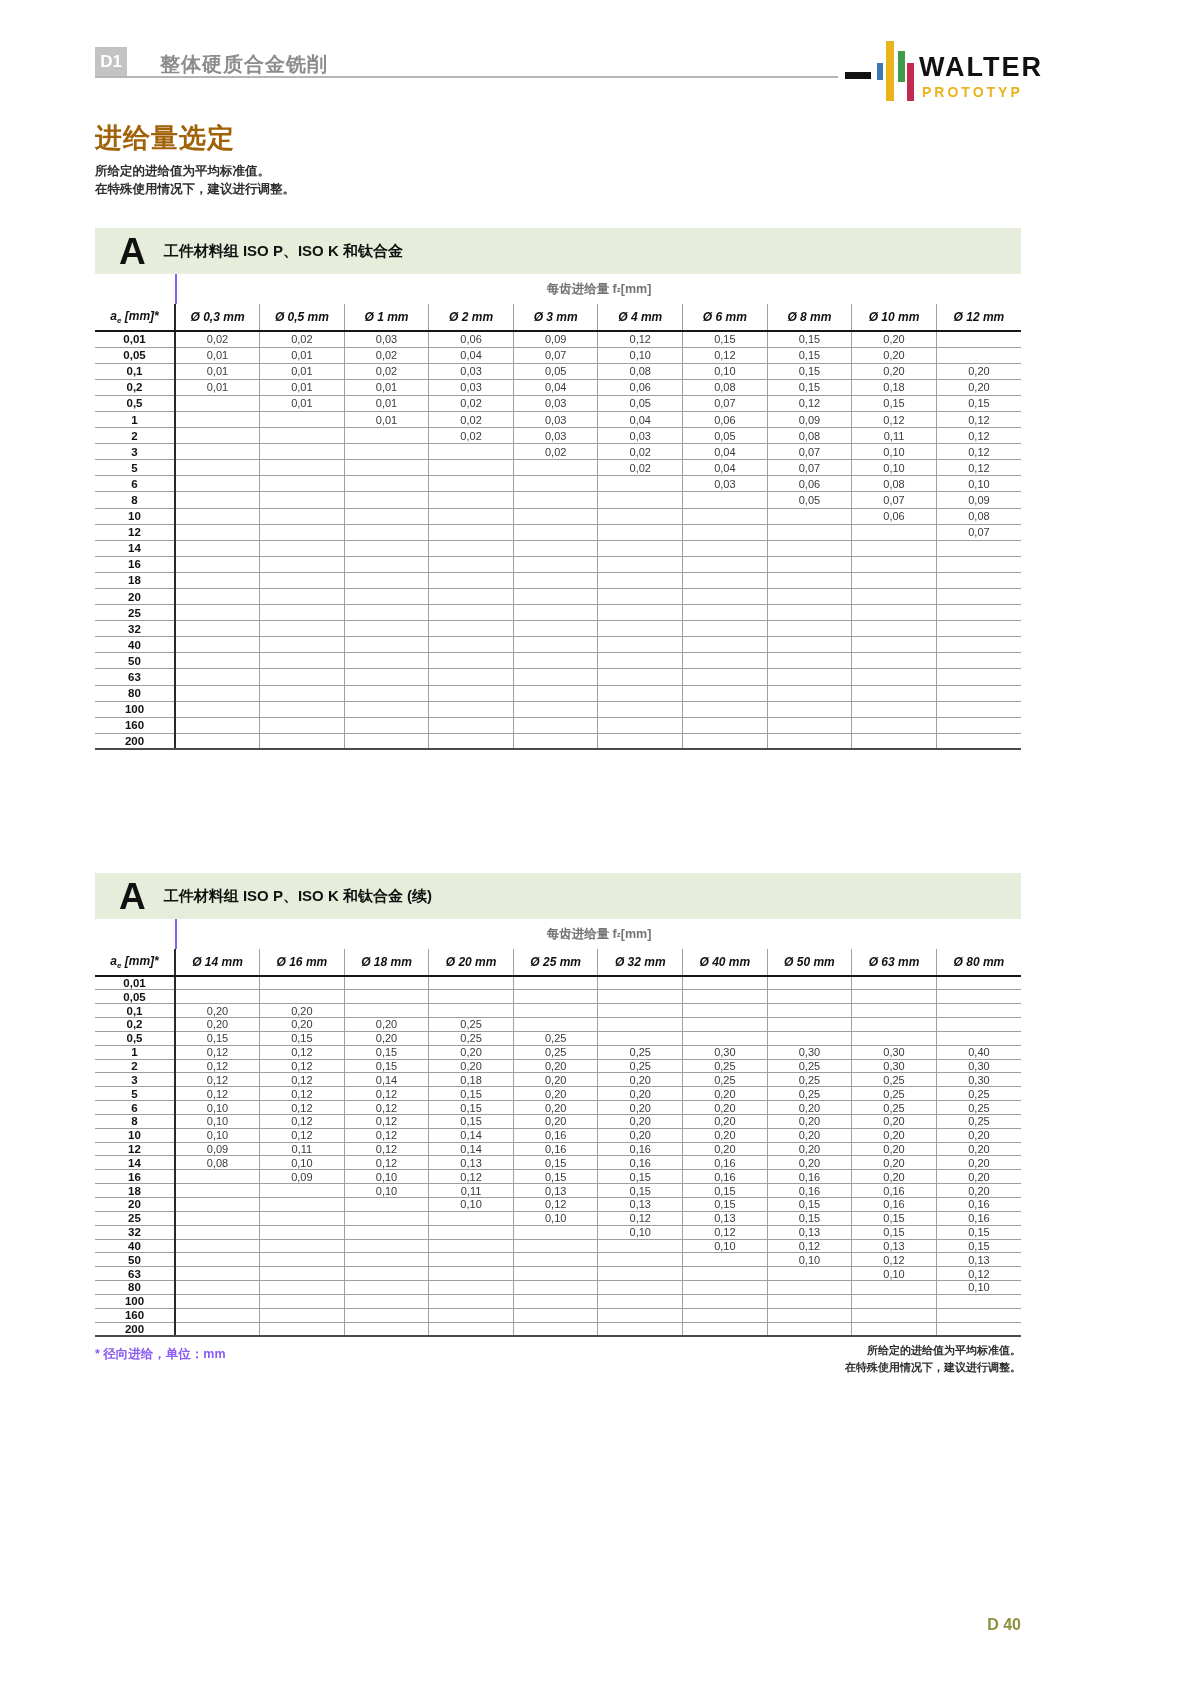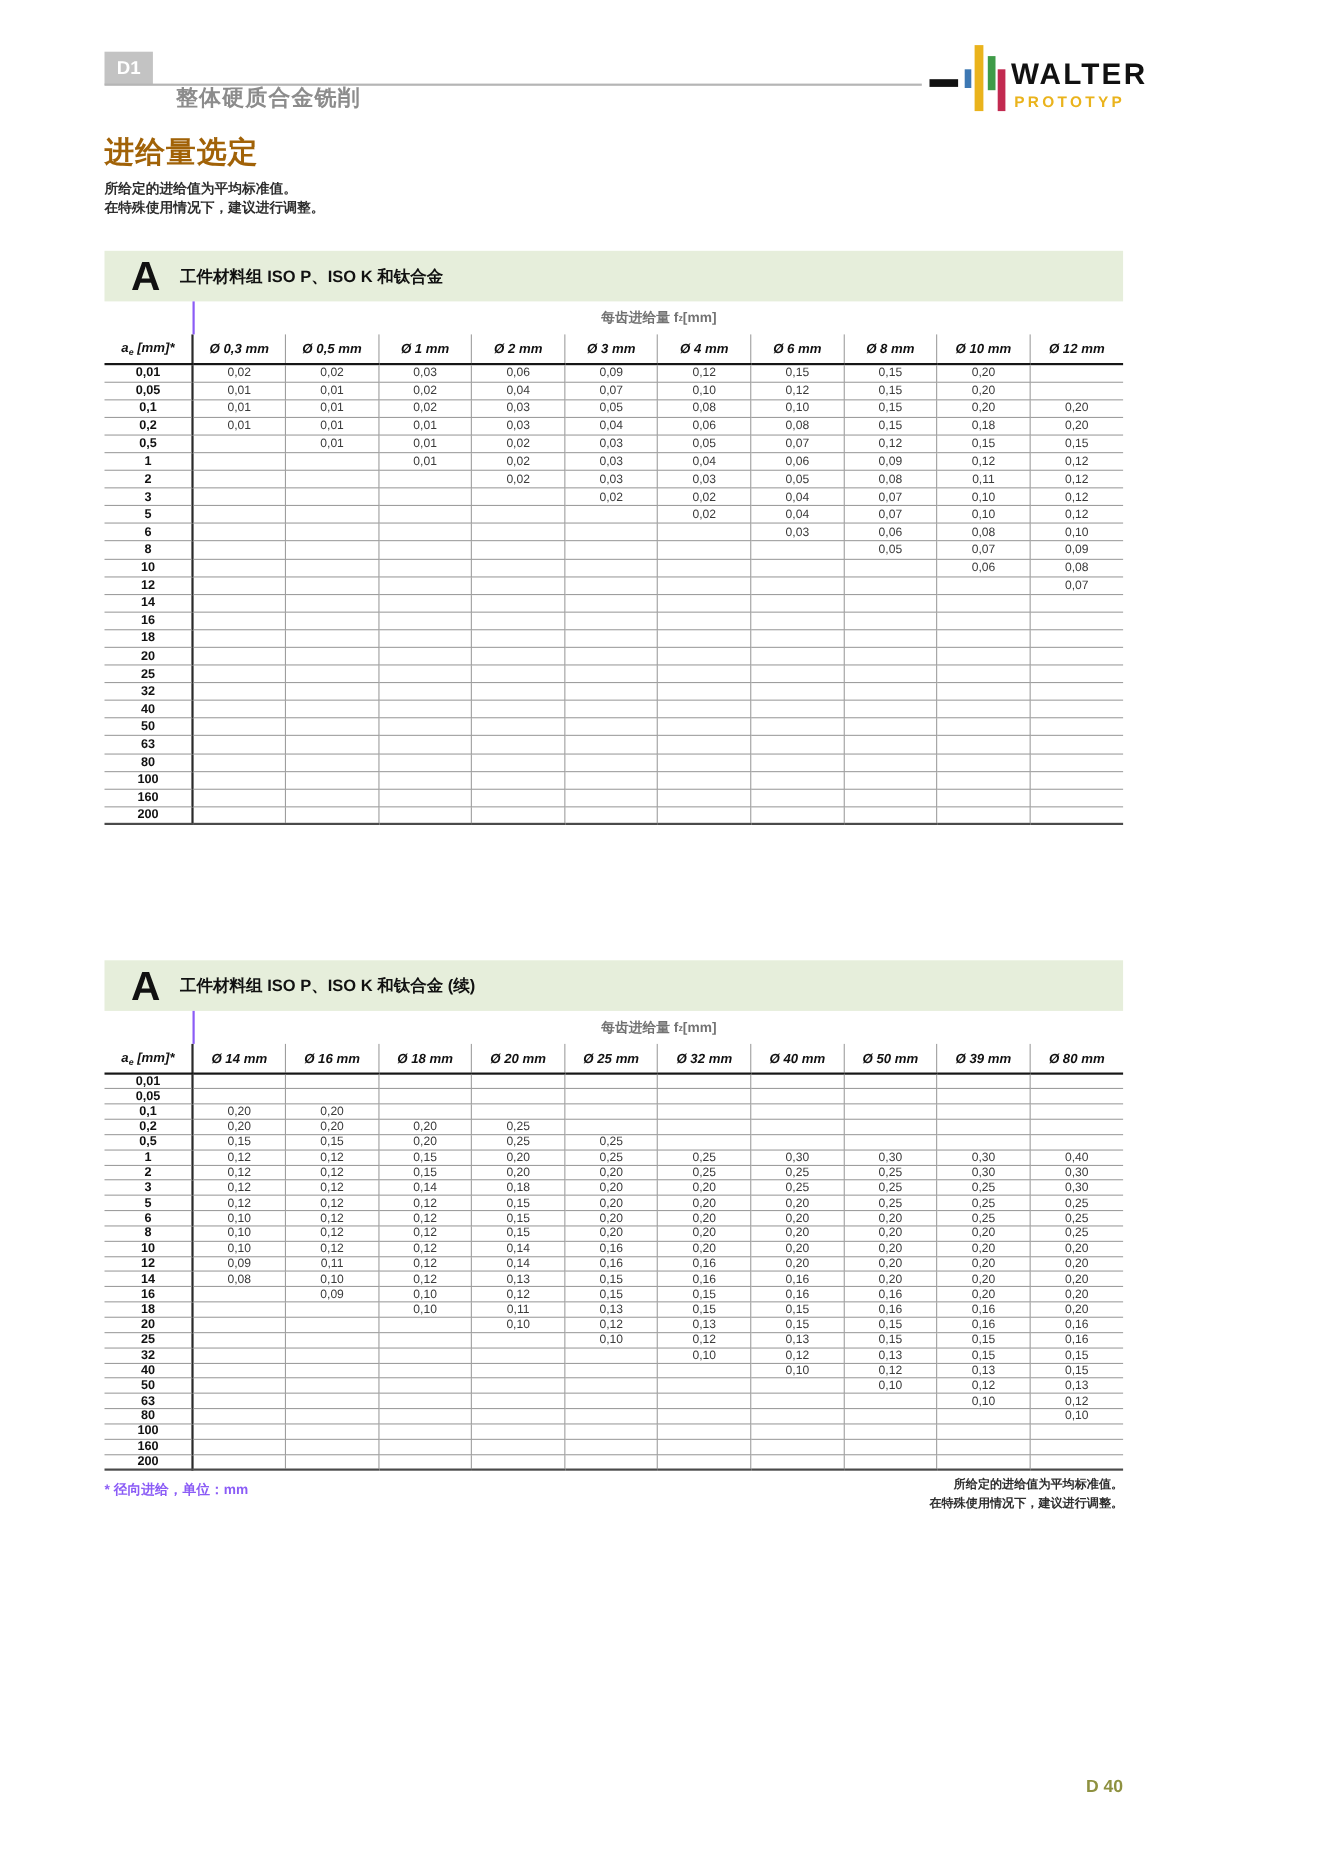--- a/index.html
+++ b/index.html
@@ -1,23 +1,23 @@
 <!DOCTYPE html>
 <html><head>
 <meta charset="utf-8">
 <style>
   * { margin:0; padding:0; box-sizing:border-box; }
   body { background:#ffffff; font-family:"Liberation Sans", sans-serif; }
   .page { position:relative; width:1200px; height:1697px; background:#ffffff; overflow:hidden; }
 
   
-  .hdr-badge { position:absolute; left:95px; top:47px; width:44px; height:30px;
+  .hdr-badge { position:absolute; left:95px; top:47px; width:32px; height:30px;
     background:#c3c3c3; color:#ffffff; font-weight:bold; font-size:17px;
     display:flex; align-items:center; justify-content:center; }
-  .hdr-title { position:absolute; left:160px; top:51px; font-size:20px; font-weight:bold; color:#8c8c8c; letter-spacing:1px;margin-top:24px; }
+  .hdr-title { position:absolute; left:160px; top:51px; font-size:20px; font-weight:bold; color:#8c8c8c; letter-spacing:1px; }
   .hdr-rule { position:absolute; left:95px; top:76px; width:743px; height:2px; background:#b5b5b5; }
 
   
   .logo { position:absolute; left:845px; top:38px; width:190px; height:70px; }
   .logo .bar { position:absolute; }
   .logo-dash { left:0; top:34px; width:26px; height:7px; background:#111; }
   .logo-blue { left:32px; top:25px; width:6px; height:17px; }
   .logo-yellow { left:41px; top:3px; width:8px; height:60px; }
   .logo-green { left:53px; top:13px; width:7px; height:31px; }
   .logo-red { left:62px; top:25px; width:7px; height:38px; }
@@ -502,21 +502,21 @@
           <tr>
             <th class="ae-h"><span>a</span><sub class="small">e</sub><span> [mm]*</span></th>
             <th>Ø 14 mm</th>
             <th>Ø 16 mm</th>
             <th>Ø 18 mm</th>
             <th>Ø 20 mm</th>
             <th>Ø 25 mm</th>
             <th>Ø 32 mm</th>
             <th>Ø 40 mm</th>
             <th>Ø 50 mm</th>
-            <th>Ø 39 mm</th>
+            <th>Ø 63 mm</th>
             <th>Ø 80 mm</th>
           </tr>
         </thead>
         <tbody>
           <tr>
             <td class="ae">0,01</td>
             <td></td>
             <td></td>
             <td></td>
             <td></td>

